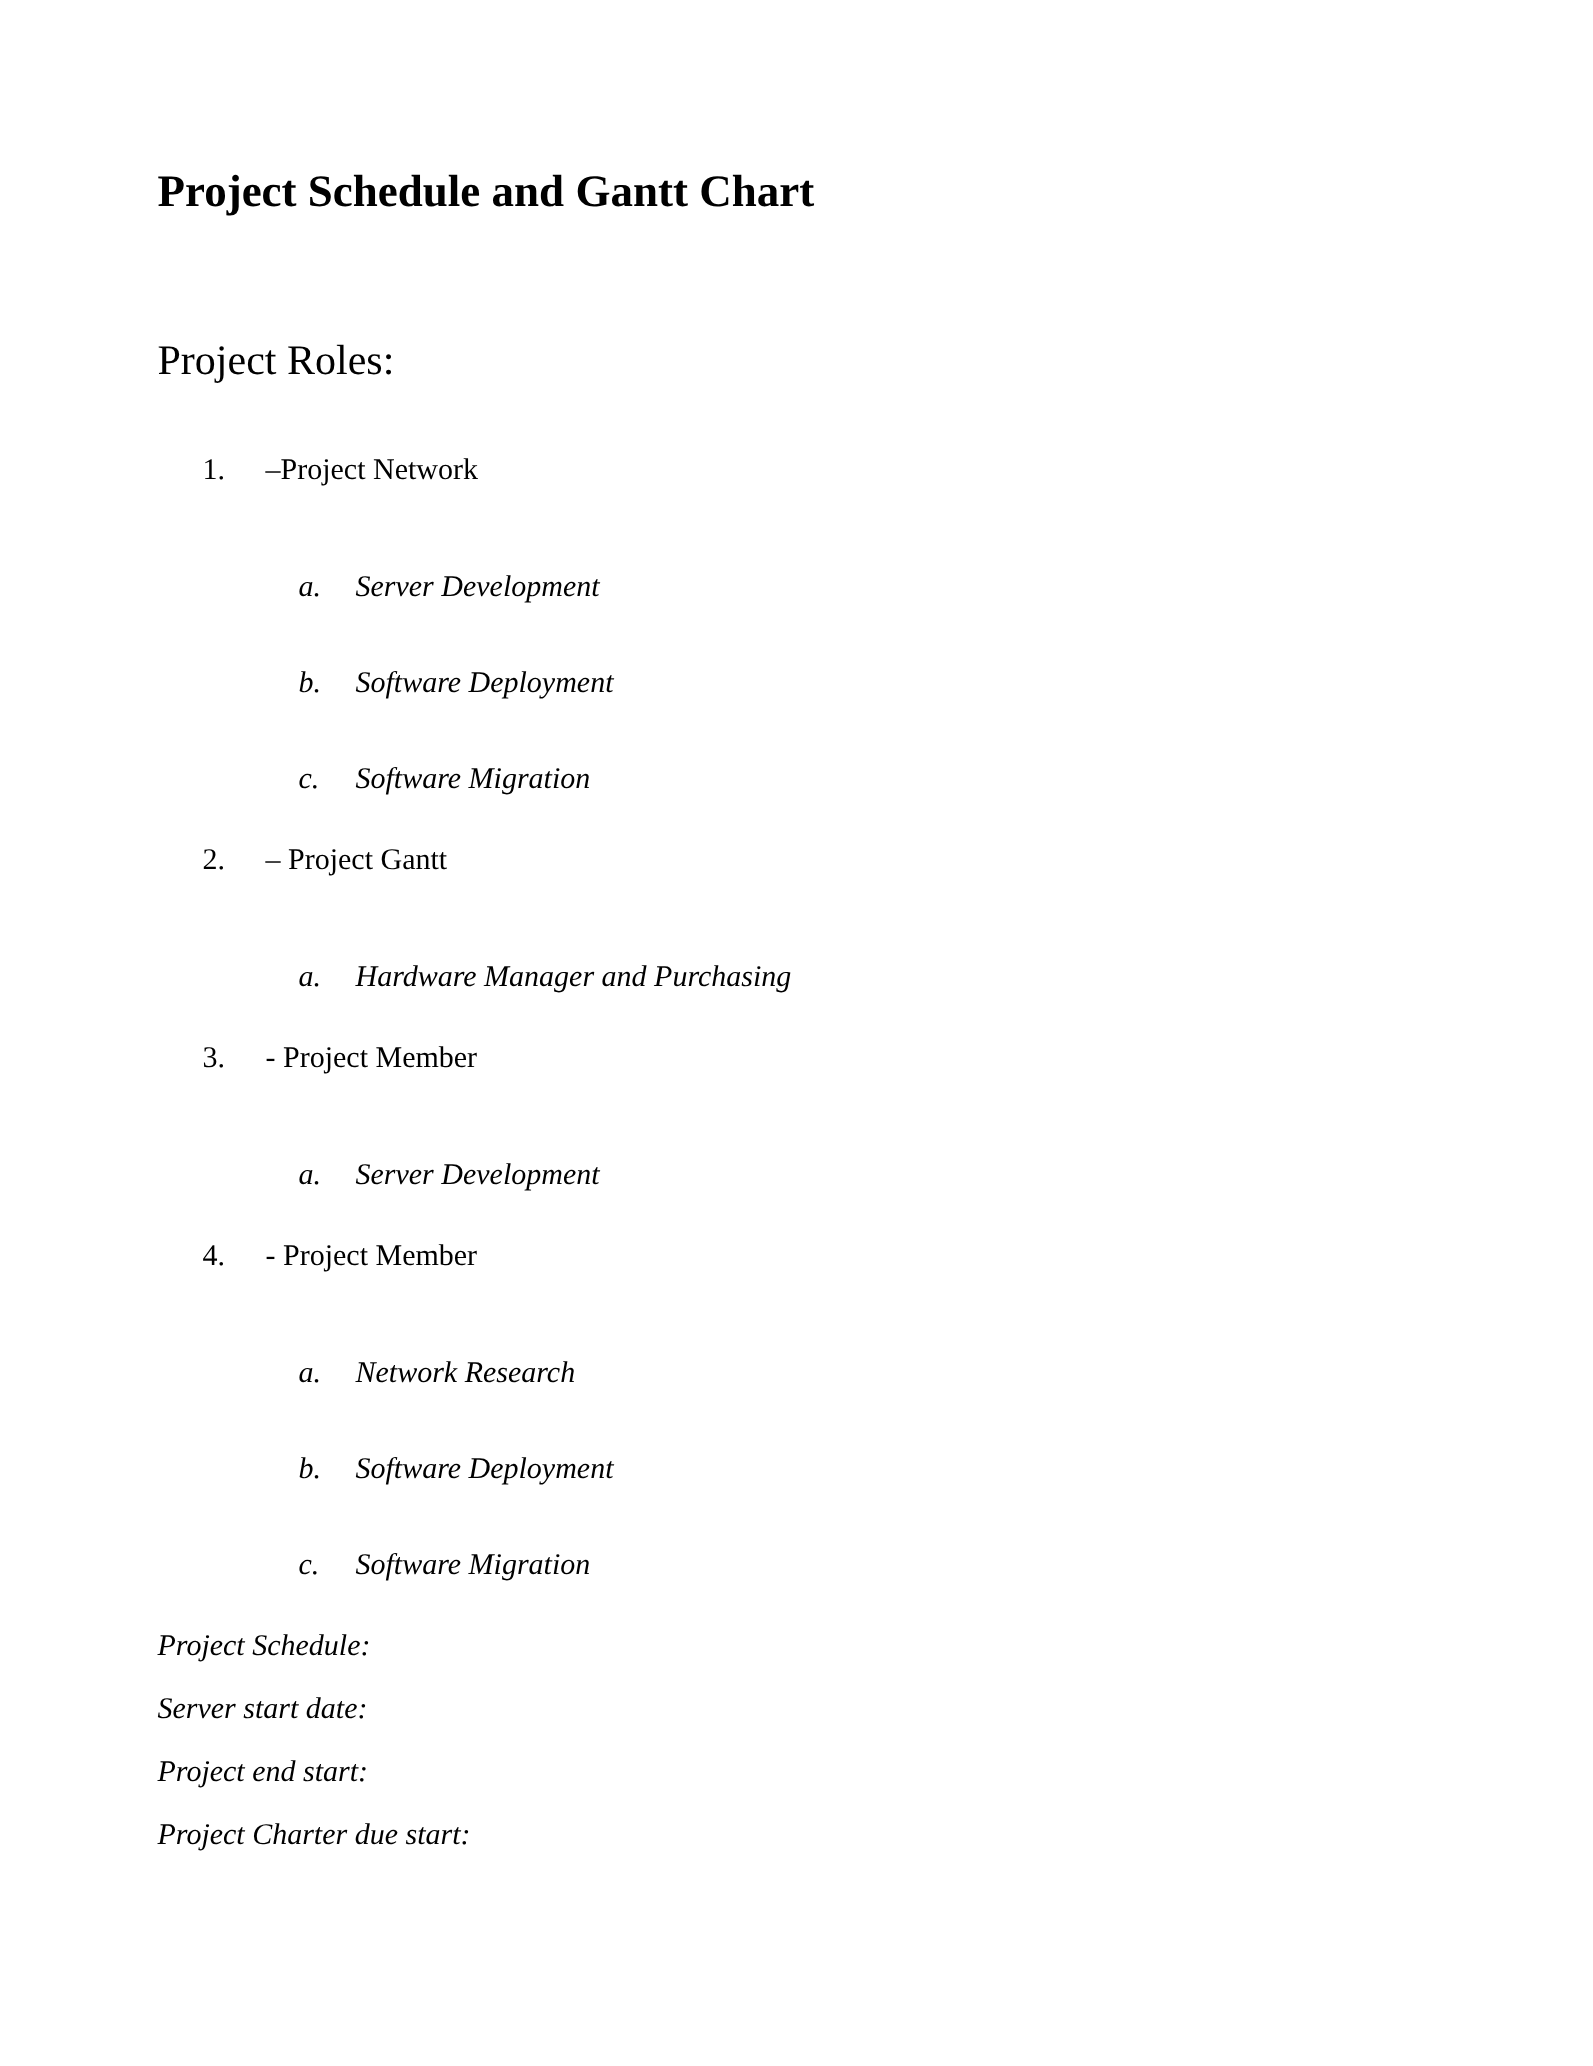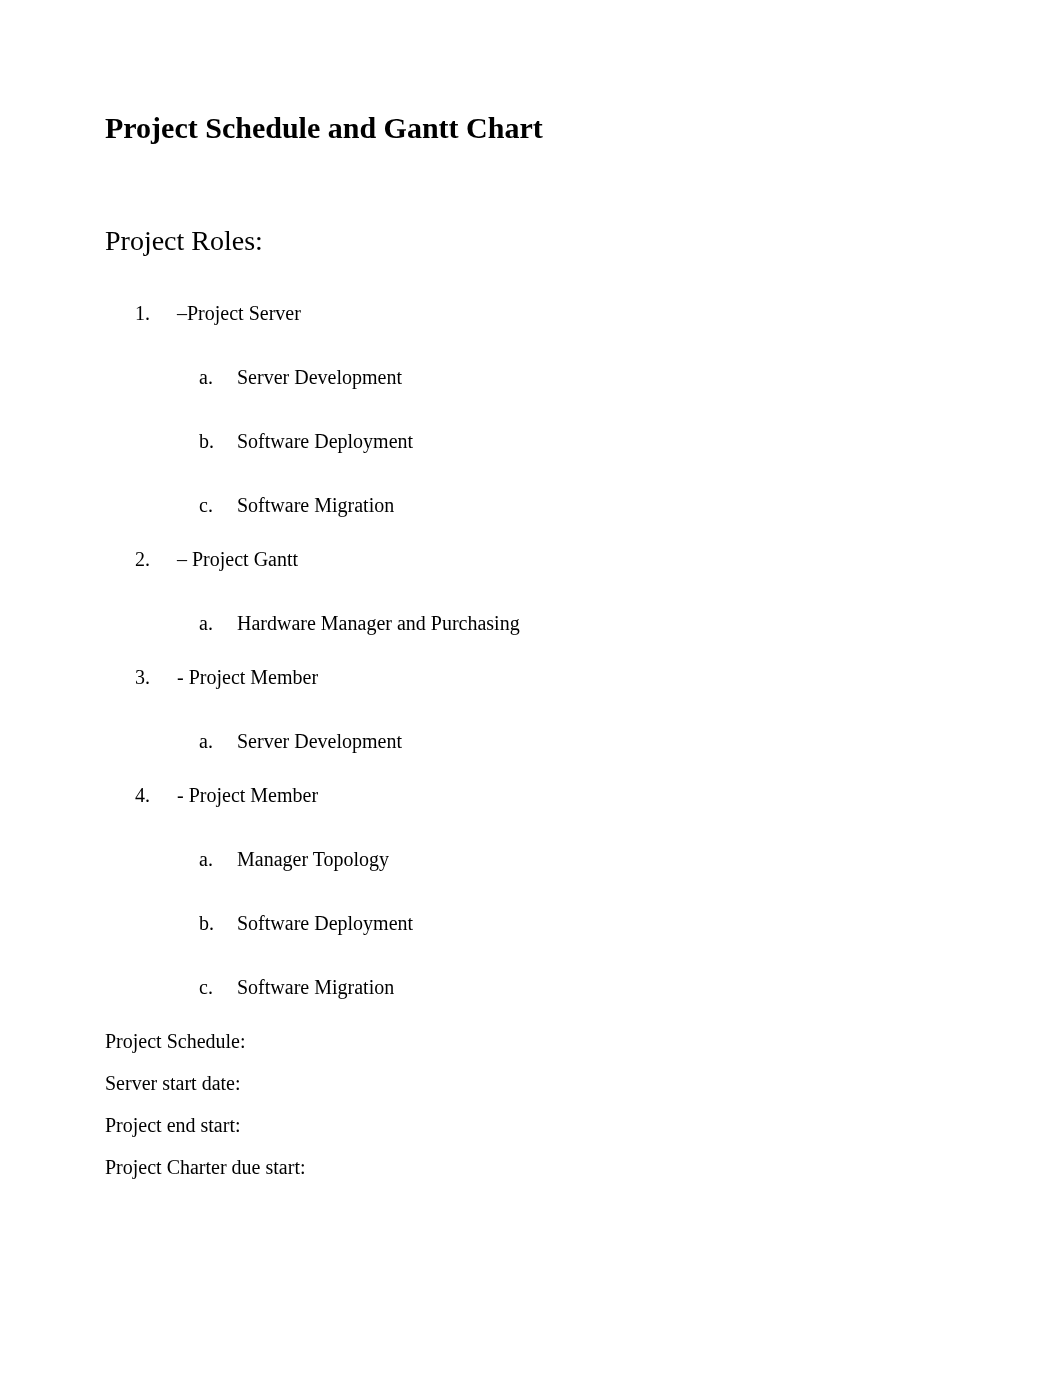--- a/index.html
+++ b/index.html
@@ -22,20 +22,21 @@
       margin-top: 15px;
       margin-bottom: 70px;
     }
     .section-heading {
       font-size: 28px;
       margin-bottom: 36px;
     }
     .para {
       font-size: 20px;
       margin-bottom: 12px;
+      font-style: italic;
     }
     ol.top-list {
       list-style: none;
       counter-reset: toplevel;
       margin-left: 0;
       margin-bottom: 20px;
     }
     ol.top-list > li {
       counter-increment: toplevel;
       font-size: 20px;
@@ -45,21 +46,22 @@
     }
     ol.top-list > li::before {
       content: counter(toplevel) ".";
       position: absolute;
       left: 30px;
       top: 0;
     }
     ol.sub-list {
       list-style: none;
       counter-reset: sublevel;
-      margin-top: 34px;
+      margin-top: 48px;
+      font-style: italic;
     }
     ol.sub-list > li {
       counter-increment: sublevel;
       font-size: 20px;
       margin-bottom: 34px;
       padding-left: 60px;
       position: relative;
     }
     ol.sub-list > li:last-child {
       margin-bottom: 10px;
@@ -73,21 +75,21 @@
   </style>
 </head>
 <body>
 
 <h1 class="title">Project Schedule and Gantt Chart</h1>
 
 <p class="section-heading">Project Roles:</p>
 
 <ol class="top-list">
   <li>
-    <span>–Project Server</span>
+    <span>–Project Network</span>
     <ol class="sub-list">
       <li>Server Development</li>
       <li>Software Deployment</li>
       <li>Software Migration</li>
     </ol>
   </li>
   <li>
     <span>– Project Gantt</span>
     <ol class="sub-list">
       <li>Hardware Manager and Purchasing</li>
@@ -95,21 +97,21 @@
   </li>
   <li>
     <span>- Project Member</span>
     <ol class="sub-list">
       <li>Server Development</li>
     </ol>
   </li>
   <li>
     <span>- Project Member</span>
     <ol class="sub-list">
-      <li>Manager Topology</li>
+      <li>Network Research</li>
       <li>Software Deployment</li>
       <li>Software Migration</li>
     </ol>
   </li>
 </ol>
 
 <p class="para">Project Schedule:</p>
 <p class="para">Server start date:</p>
 <p class="para">Project end start:</p>
 <p class="para">Project Charter due start:</p>

